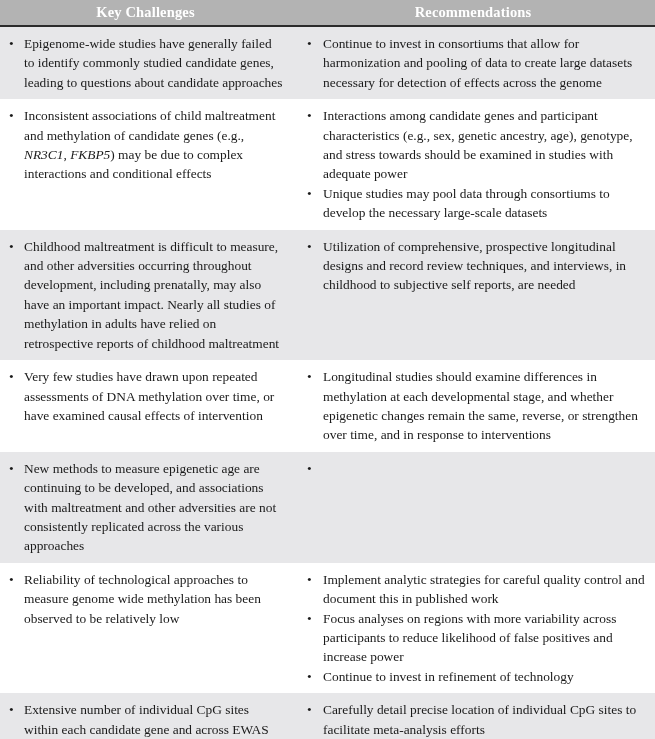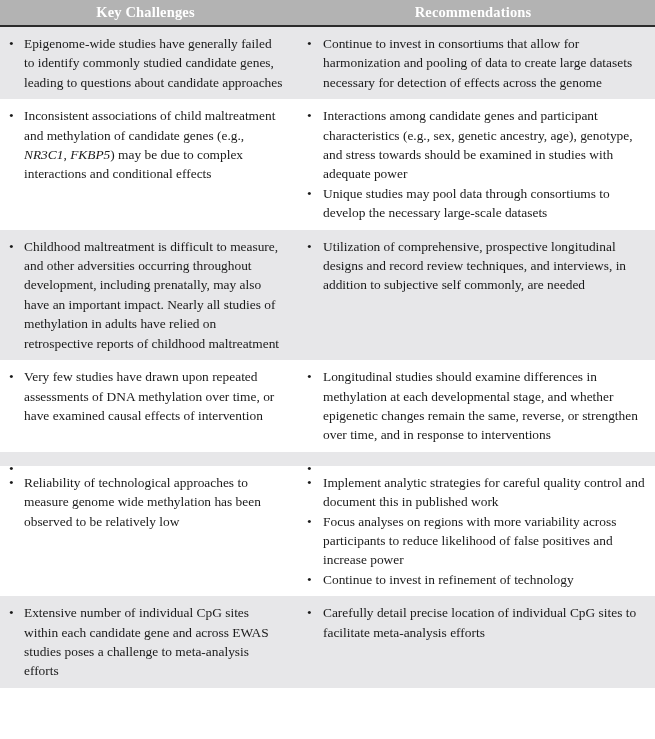--- a/index.html
+++ b/index.html
@@ -126,40 +126,40 @@
         </div>
       </div>
       <div class="row shade">
         <div class="cell left">
           <ul class="blist">
             <li><span class="bullet">•</span><span>Childhood maltreatment is difficult to measure, and other adversities occurring throughout development, including prenatally, may also have an important impact. Nearly all studies of methylation in adults have relied on retrospective reports of childhood maltreatment</span></li>
           </ul>
         </div>
         <div class="cell right">
           <ul class="blist">
-            <li><span class="bullet">•</span><span>Utilization of comprehensive, prospective longitudinal designs and record review techniques, and interviews, in addition to subjective self commonly, are needed</span></li>
+            <li><span class="bullet">•</span><span>Utilization of comprehensive, prospective longitudinal designs and record review techniques, and interviews, in childhood to subjective self reports, are needed</span></li>
           </ul>
         </div>
       </div>
       <div class="row plain">
         <div class="cell left">
           <ul class="blist">
             <li><span class="bullet">•</span><span>Very few studies have drawn upon repeated assessments of DNA methylation over time, or have examined causal effects of intervention</span></li>
           </ul>
         </div>
         <div class="cell right">
           <ul class="blist">
             <li><span class="bullet">•</span><span>Longitudinal studies should examine differences in methylation at each developmental stage, and whether epigenetic changes remain the same, reverse, or strengthen over time, and in response to interventions</span></li>
           </ul>
         </div>
       </div>
       <div class="row shade">
         <div class="cell left">
           <ul class="blist">
-            <li><span class="bullet">•</span></li>
+            <li><span class="bullet">•</span><span>New methods to measure epigenetic age are continuing to be developed, and associations with maltreatment and other adversities are not consistently replicated across the various approaches</span></li>
           </ul>
         </div>
         <div class="cell right">
           <ul class="blist">
             <li><span class="bullet">•</span></li>
           </ul>
         </div>
       </div>
       <div class="row plain">
         <div class="cell left">

